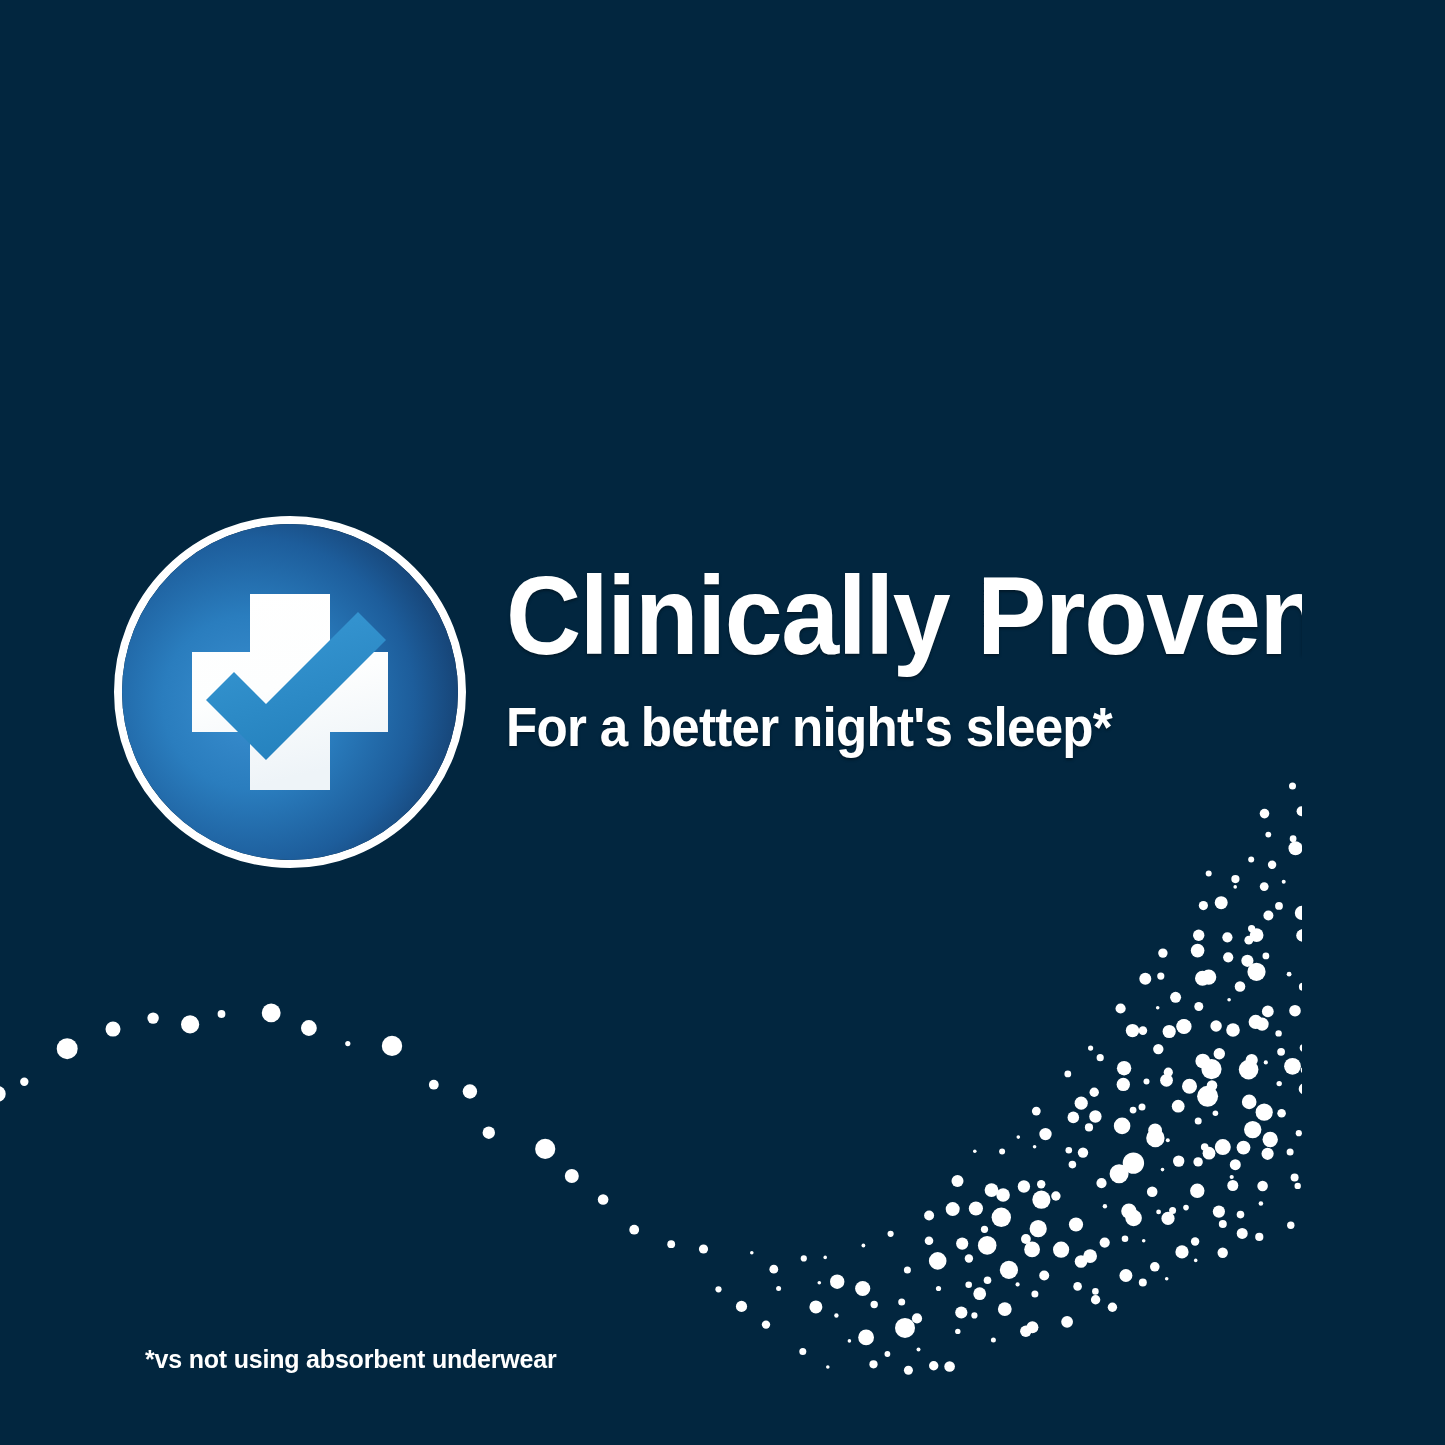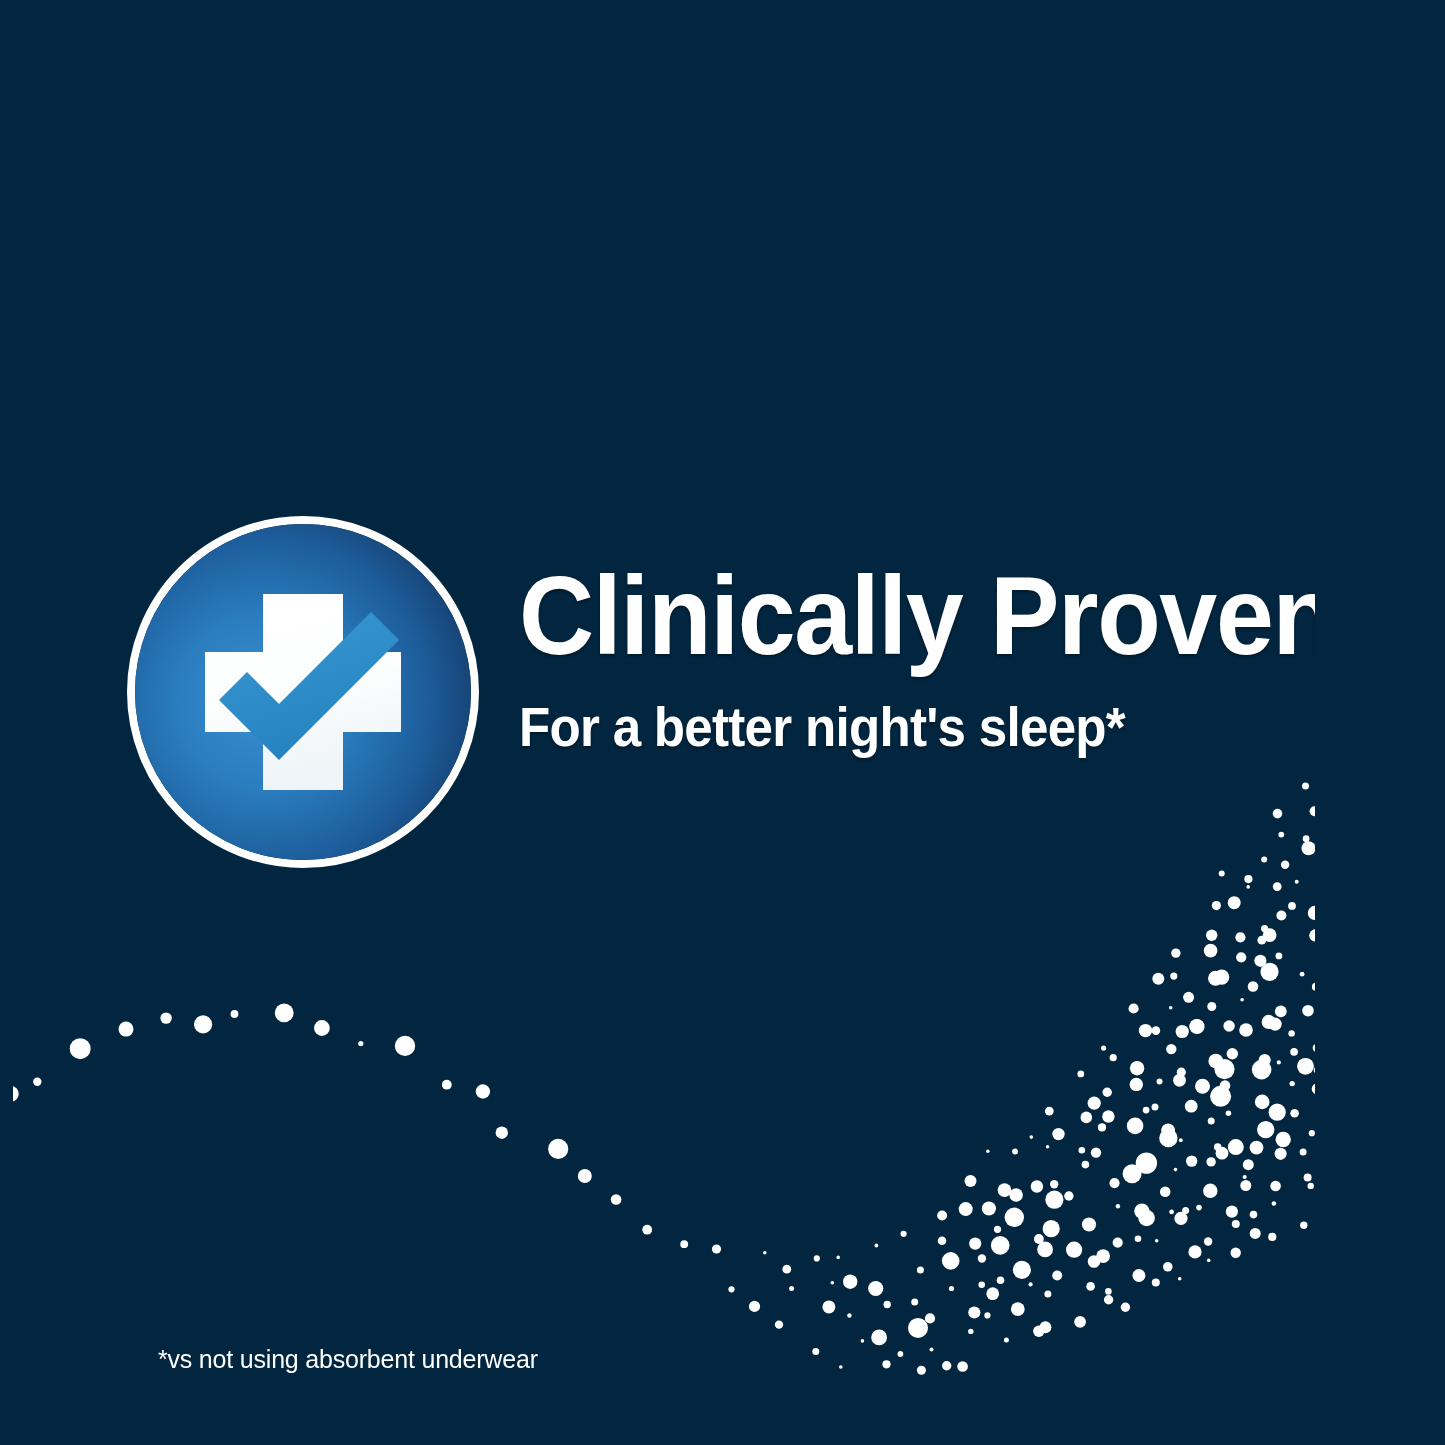--- a/index.html
+++ b/index.html
@@ -6,21 +6,20 @@
     margin: 0;
     padding: 0;
     background: #02263f;
   }
   #canvas {
     position: relative;
     width: 1302px;
     height: 1445px;
     overflow: hidden;
     font-family: "Liberation Sans", sans-serif;
-    margin-left: 13px;
   }
   #bg {
     position: absolute;
     inset: 0;
     background: #02263f;
   }
 
   
   #dot-wave {
     position: absolute;
@@ -74,21 +73,21 @@
     text-shadow: 0 2px 3px rgba(0,0,0,0.35);
   }
 
   
   #footnote {
     position: absolute;
     left: 145px;
     top: 1345px;
     color: #ffffff;
     font-size: 25px;
-    font-weight: 400;
+    font-weight: 700;
     letter-spacing: -0.2px;
     white-space: nowrap;
   }
 </style>
 </head>
 <body>
 
 <div id="canvas">
 
   <div id="bg"></div>

